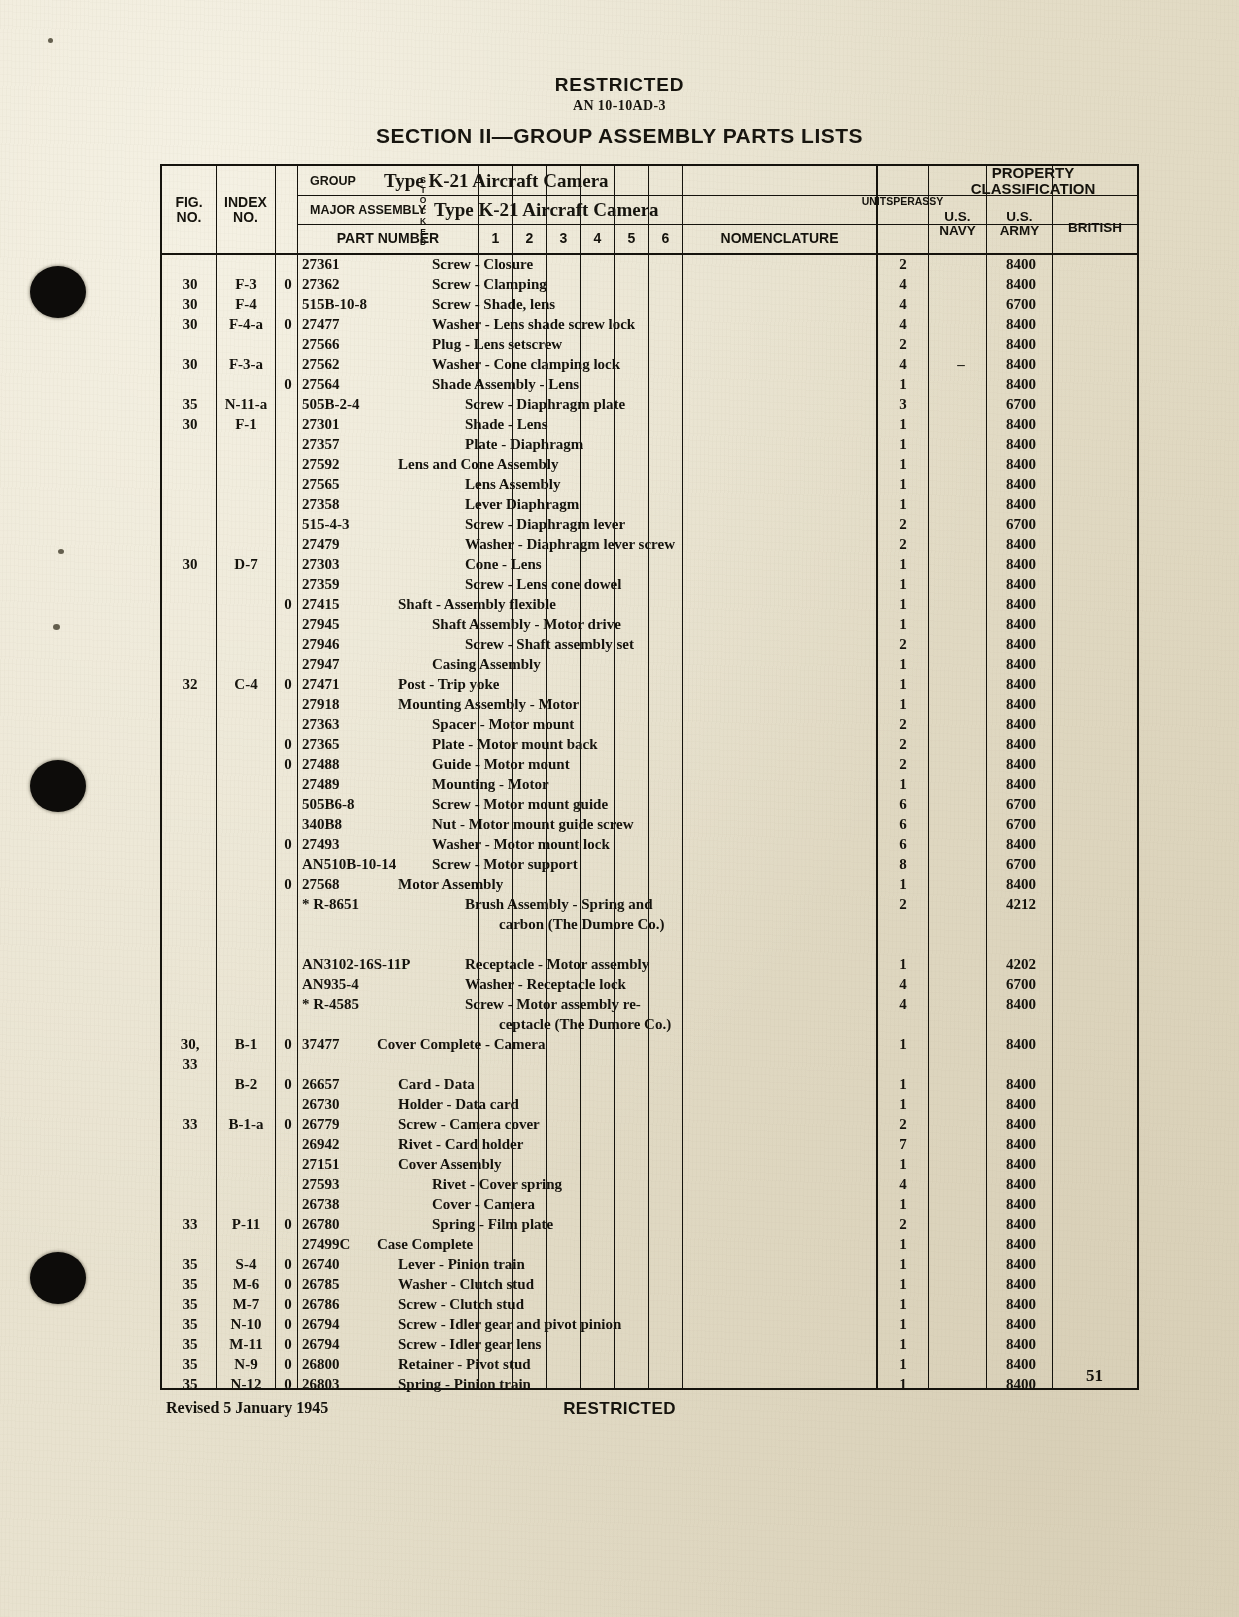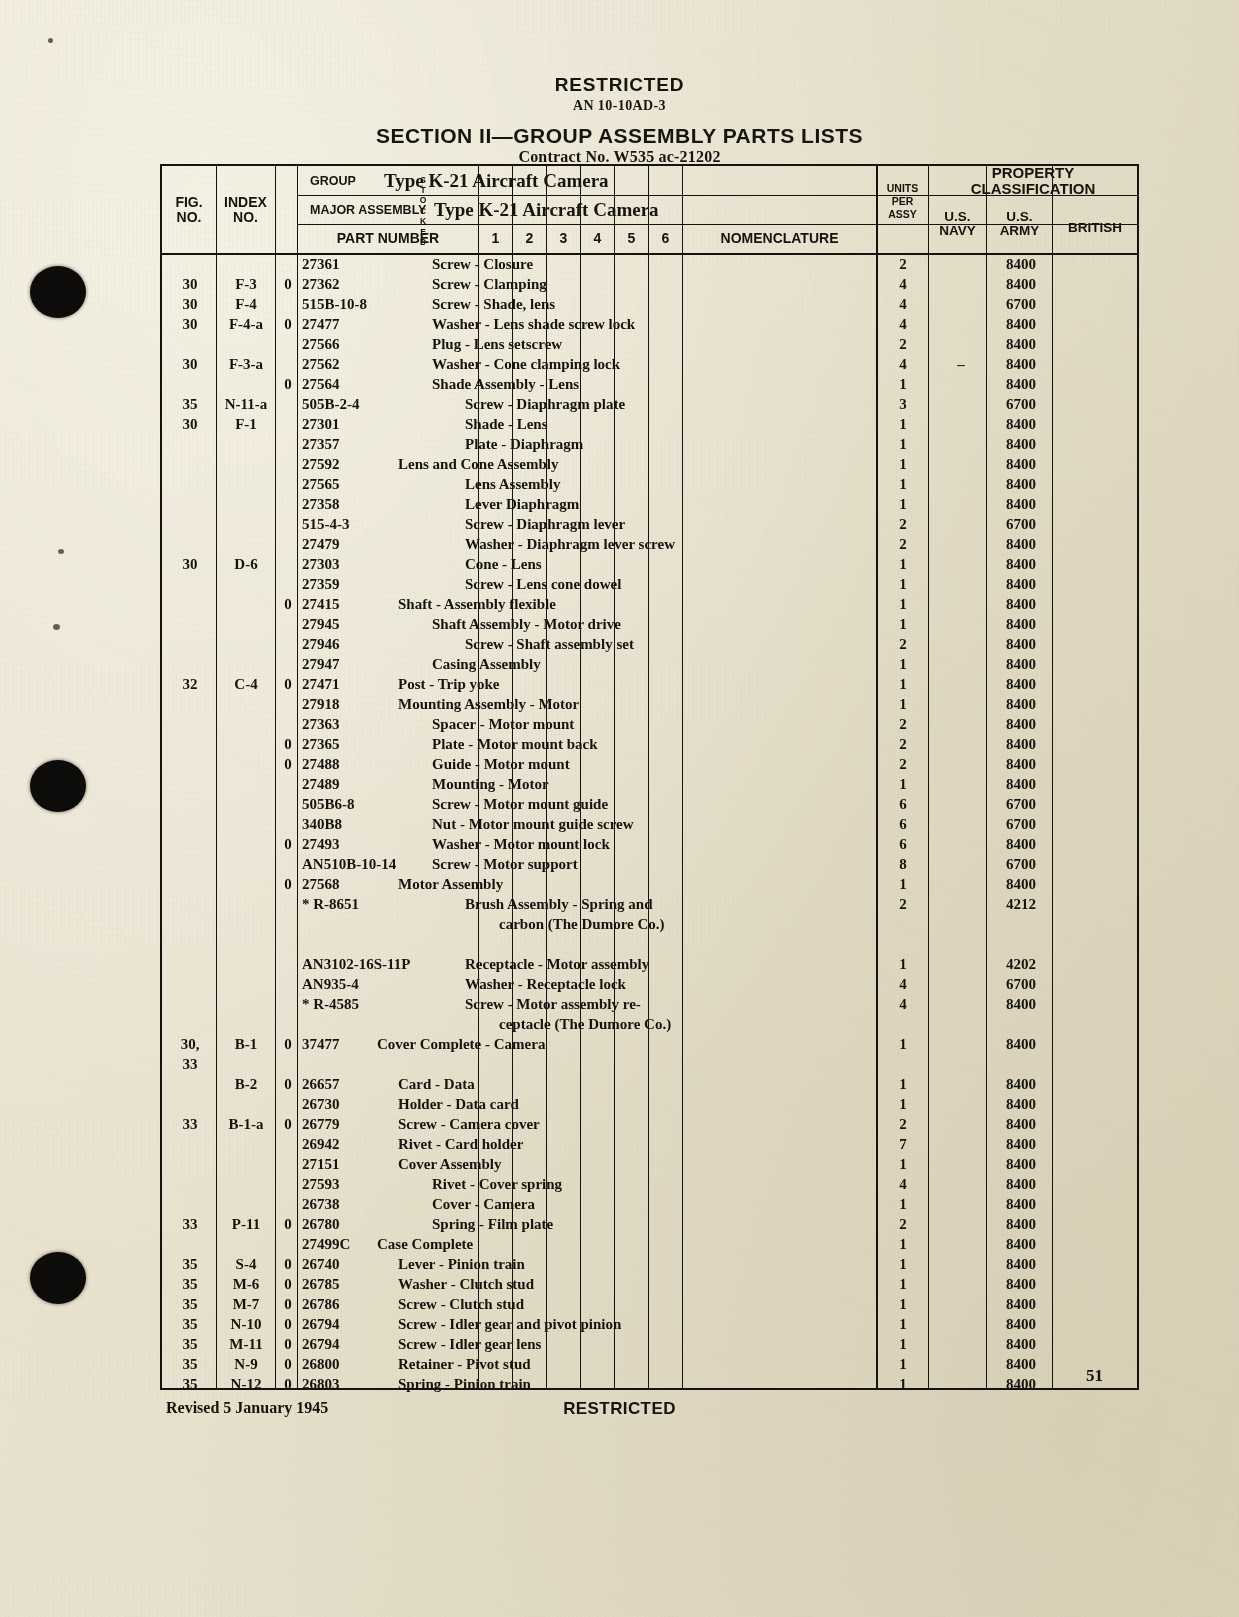--- a/index.html
+++ b/index.html
@@ -96,21 +96,20 @@
 <div class="hole" id="hole3"></div>
 <div class="speck" style="left:48px;top:38px;width:5px;height:5px;"></div>
 <div class="speck" style="left:58px;top:549px;width:6px;height:5px;"></div>
 <div class="speck" style="left:53px;top:624px;width:7px;height:6px;"></div>
 
 <div class="sheet">
 
   <div class="head h-restricted">RESTRICTED</div>
   <div class="head h-an">AN 10-10AD-3</div>
   <div class="head h-section">SECTION II—GROUP ASSEMBLY PARTS LISTS</div>
-  <div class="head h-contract">Contract No. W535 ac-21202</div>
 
   <div class="tbl">
 
     <div class="vline" style="left:54px;"></div>
     <div class="vline" style="left:113px;"></div>
     <div class="vline" style="left:135px;"></div>
     <div class="vline" style="left:316px;"></div>
     <div class="vline" style="left:350px;"></div>
     <div class="vline" style="left:384px;"></div>
     <div class="vline" style="left:418px;"></div>
@@ -165,21 +164,21 @@
         <span>4</span>
       </div>
     <div class="hcell" style="left:453px;top:58px;width:33px;height:29px;font-size:14px;">
         <span>5</span>
       </div>
     <div class="hcell" style="left:487px;top:58px;width:33px;height:29px;font-size:14px;">
         <span>6</span>
       </div>
     <div class="hcell" style="left:521px;top:58px;width:193px;height:29px;font-size:14px;">NOMENCLATURE</div>
 
-    <div class="hcell" style="left:715px;top:0;width:51px;height:71px;font-size:10.5px;flex-direction:column;line-height:1.25;">
+    <div class="hcell" style="left:715px;top:0;width:51px;height:71px;font-size:10.5px;flex-direction:row;line-height:1.25;">
       <span>UNITS</span>
       <span>PER</span>
       <span>ASSY</span>
     </div>
 
     <div class="hcell" style="left:767px;top:0;right:0;height:29px;font-size:15px;">PROPERTY CLASSIFICATION</div>
     <div class="hcell" style="left:767px;top:29px;width:57px;height:58px;font-size:13.5px;flex-direction:column;">
       <span>U.S.</span>
       <span>NAVY</span>
     </div>
@@ -350,21 +349,21 @@
           <div class="c c-stk"></div>
           <div class="c c-pn">27479</div>
           <div class="c c-nom" style="left:303px;">Washer - Diaphragm lever screw</div>
           <div class="c c-units">2</div>
           <div class="c c-navy"></div>
           <div class="c c-army">8400</div>
           <div class="c c-brit"></div>
         </div>
         <div class="row">
           <div class="c c-fig">30</div>
-          <div class="c c-idx">D-6</div>
+          <div class="c c-idx">D-7</div>
           <div class="c c-stk"></div>
           <div class="c c-pn">27303</div>
           <div class="c c-nom" style="left:303px;">Cone - Lens</div>
           <div class="c c-units">1</div>
           <div class="c c-navy"></div>
           <div class="c c-army">8400</div>
           <div class="c c-brit"></div>
         </div>
         <div class="row">
           <div class="c c-fig"></div>

